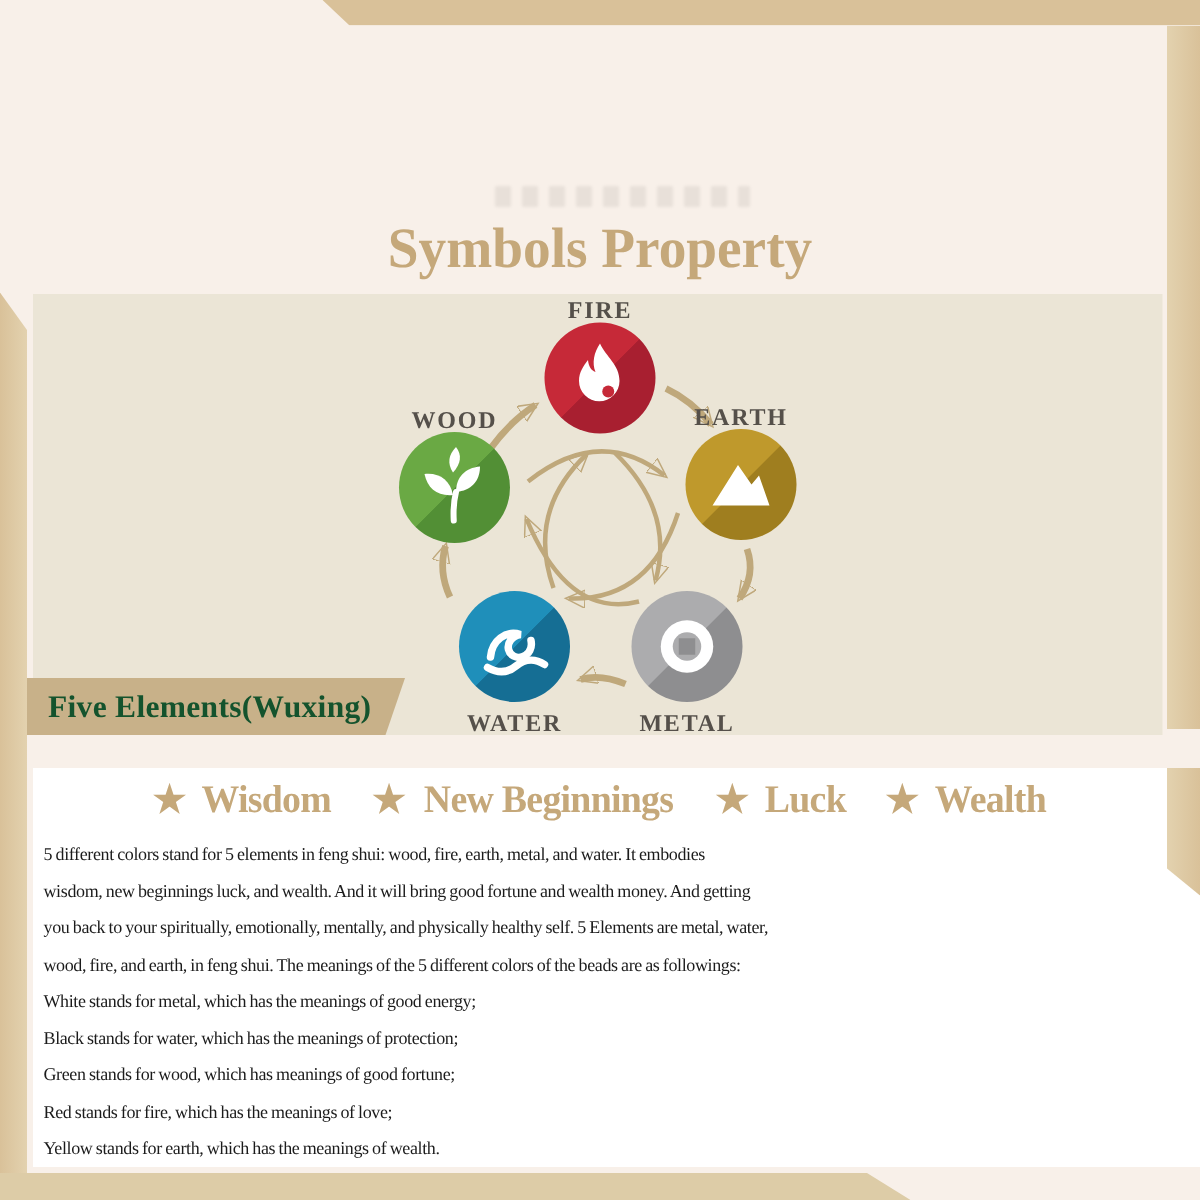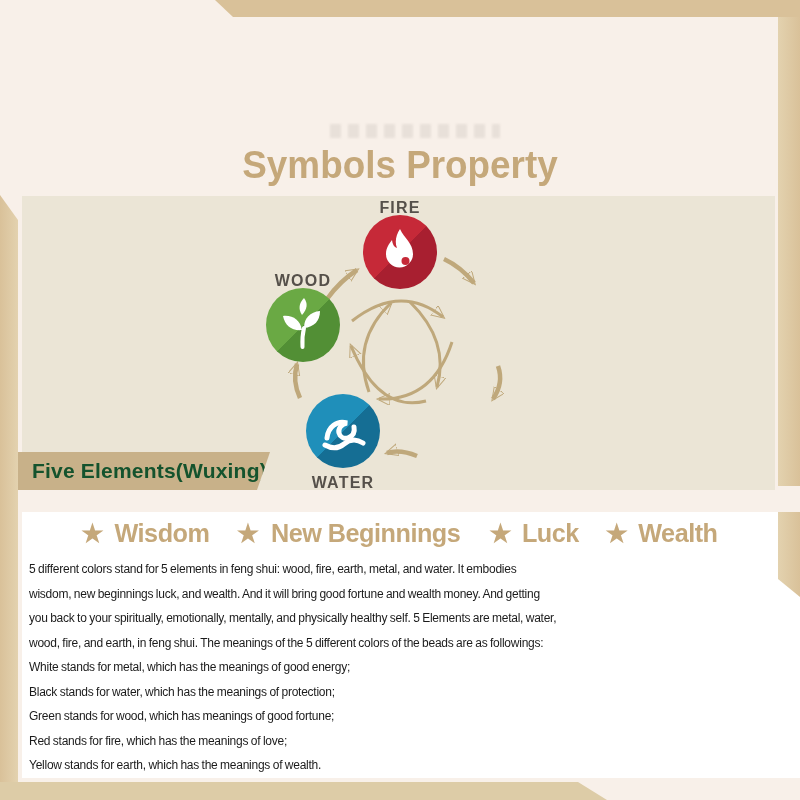--- a/index.html
+++ b/index.html
@@ -1,17 +1,17 @@
 <!DOCTYPE html>
 <html style="--cream: #f8f0e9; --beige: #ebe5d6; --panel: #ffffff; --tan: #d9c199; --tan-light: #e3d2af; --tan-bottom: #ddcca7; --ribbon: #c8b189; --accent: #c5a87a; --arrow: #bfa87b; --label: #55504a; --ink: #1b1b1b;"><head>
 <meta charset="utf-8">
 <style>
   html,body{margin:0;padding:0;background:#fff;}
   .canvas{position:relative;width:800px;height:800px;overflow:hidden;
-          font-family:Liberation Sans, sans-serif;}
+          font-family:Liberation Serif, serif;}
   .abs{position:absolute;}
 
   
   .bg-cream{inset:0;background:var(--cream);}
   .diagram-panel{left:22px;top:196px;width:753px;height:294px;background:var(--beige);}
   .white-panel{left:22px;top:512px;width:778px;height:266px;background:var(--panel);}
 
   
   .top-band{left:0;top:0;width:800px;height:17px;background:var(--tan);
             clip-path:polygon(215px 0,800px 0,800px 100%,233px 100%);}
@@ -100,21 +100,39 @@
   <div class="element" style="left: 363px; top: 215px; --main: #c62938; --shade: #a81f30;">
     <div class="disc">
       <svg class="icon" viewBox="0 0 74 74">
         <path d="M37 14c4 9 13 14 13 25a13.5 13.5 0 0 1-27 0c0-6 3-10 6-14 .4 4 2 7 5 8-2.5-6-1-13 3-19z" fill="#fff"></path>
         <circle cx="42.5" cy="46" r="4" fill="var(--main)"></circle>
       </svg>
     </div>
     <div class="el-label label-top">FIRE</div>
   </div>
 
+  <div class="element" style="left: 457px; top: 286px; --main: #bf992c; --shade: #9f7e1f;">
+    <div class="disc">
+      <svg class="icon" viewBox="0 0 74 74">
+        <polygon points="18,51 35,24 44,37 49,31 56,51" fill="#fff"></polygon>
+      </svg>
+    </div>
+    <div class="el-label label-top">EARTH</div>
+  </div>
 
+  <div class="element" style="left: 421px; top: 394px; --main: #acacae; --shade: #8e8e90;">
+    <div class="disc">
+      <svg class="icon" viewBox="0 0 74 74">
+        <circle cx="37" cy="37" r="17.5" fill="#fff"></circle>
+        <circle cx="37" cy="37" r="9.5" fill="var(--main)"></circle>
+        <rect x="31.5" y="31.5" width="11" height="11" fill="var(--shade)"></rect>
+      </svg>
+    </div>
+    <div class="el-label label-bottom">METAL</div>
+  </div>
 
   <div class="element" style="left: 306px; top: 394px; --main: #1f8fba; --shade: #156e94;">
     <div class="disc">
       <svg class="icon" viewBox="0 0 74 74">
         <path d="M21 44c1-11 10-18 20-15-6 1-9 6-8 10 1 4 5 6 9 5 5-2 7-6 6-11" fill="none" stroke="#fff" stroke-width="5" stroke-linecap="round"></path>
         <path d="M19 51c7 4 13 4 19-1 6-5 13-5 19-1" fill="none" stroke="#fff" stroke-width="5" stroke-linecap="round"></path>
       </svg>
     </div>
     <div class="el-label label-bottom">WATER</div>
   </div>

